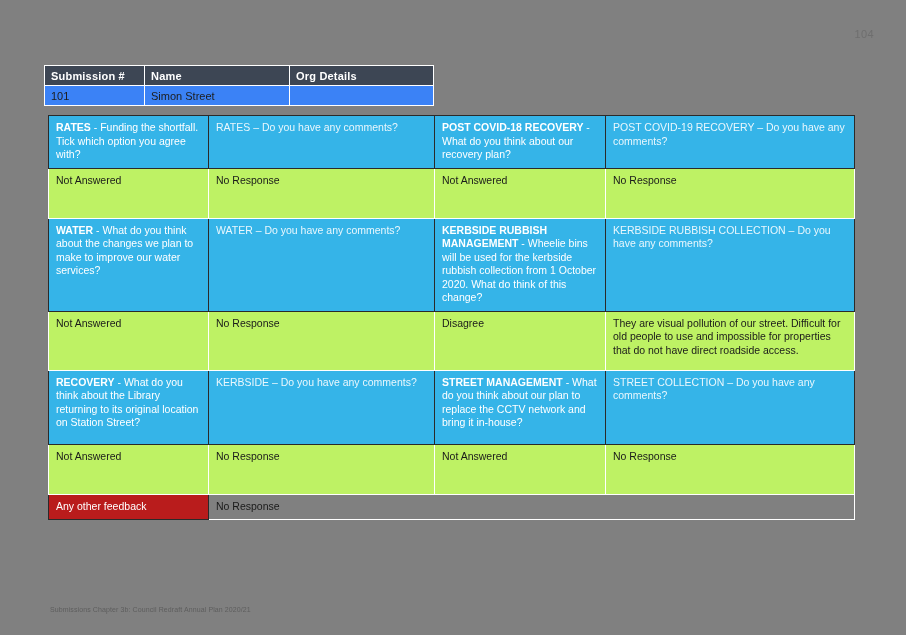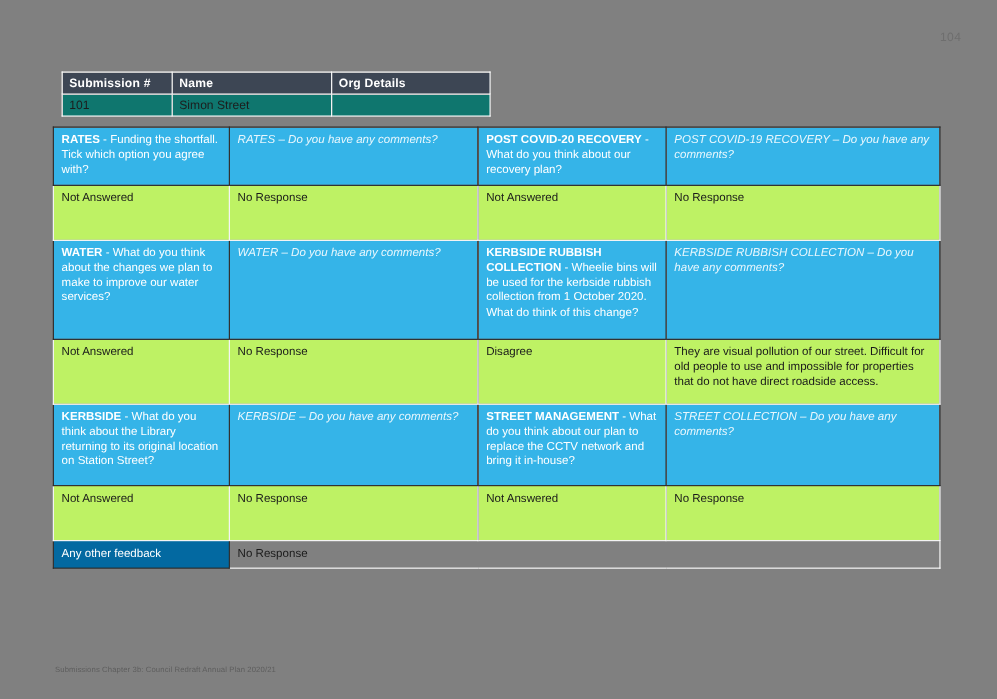--- a/index.html
+++ b/index.html
@@ -20,21 +20,21 @@
     top: 28px;
     right: 32px;
     font-size: 11px;
     color: #6e6e6e;
     letter-spacing: 0.4px;
   }
 
   
   .id-table {
     position: absolute;
-    left: 56px;
+    left: 44px;
     top: 65px;
     width: 389px;
     border-collapse: collapse;
     table-layout: fixed;
   }
   .id-table td {
     border: 1px solid #ffffff;
     padding: 2px 6px;
     font-size: 11px;
     height: 15px;
@@ -42,21 +42,21 @@
     overflow: hidden;
     white-space: nowrap;
   }
   .id-table thead td {
     background: #3d4654;
     color: #ffffff;
     font-weight: bold;
     letter-spacing: 0.2px;
   }
   .id-table tbody td {
-    background: #0f766e;
+    background: #3b82f6;
     color: #1d1d1d;
   }
   .col-sub  { width: 100px; }
   .col-name { width: 145px; }
   .col-org  { width: 144px; }
 
   
   .qa-grid {
     position: absolute;
     left: 48px;
@@ -83,31 +83,30 @@
     background: #35b4e8;
     color: #ffffff;
     border-color: #2a2a2a !important;
   }
   .q-cell .q-topic {
     font-weight: bold;
     color: #ffffff;
   }
   .q-cell.muted {
     color: #e9f7fd;
-    font-style: italic;
   }
 
   .a-cell {
     background: #bef264;
     color: #1a1a1a;
     border: 1px solid #ffffff;
   }
 
   .feedback-label {
-    background: #0369a1;
+    background: #b91c1c;
     color: #ffffff;
     font-size: 10.5px;
     border: 1px solid #2a2a2a !important;
     padding: 4px 7px;
   }
   .feedback-value {
     background: #808080;
     color: #1a1a1a;
     border: 1px solid #ffffff;
     padding: 4px 7px;
@@ -155,47 +154,47 @@
     <col class="c1">
       <col class="c2">
       <col class="c3">
       <col class="c4">
   </colgroup>
   <tbody>
 
     <tr>
       <td class="q-cell"><span class="q-topic">RATES</span> - Funding the shortfall. Tick which option you agree with?</td>
       <td class="q-cell muted">RATES – Do you have any comments?</td>
-      <td class="q-cell"><span class="q-topic">POST COVID-20 RECOVERY</span> - What do you think about our recovery plan?</td>
+      <td class="q-cell"><span class="q-topic">POST COVID-18 RECOVERY</span> - What do you think about our recovery plan?</td>
       <td class="q-cell muted">POST COVID-19 RECOVERY – Do you have any comments?</td>
     </tr>
 
     <tr>
       <td class="a-cell" style="height:38px">Not Answered</td>
       <td class="a-cell">No Response</td>
       <td class="a-cell">Not Answered</td>
       <td class="a-cell">No Response</td>
     </tr>
 
     <tr>
       <td class="q-cell" style="height:78px"><span class="q-topic">WATER</span> - What do you think about the changes we plan to make to improve our water services?</td>
       <td class="q-cell muted">WATER – Do you have any comments?</td>
-      <td class="q-cell"><span class="q-topic">KERBSIDE RUBBISH COLLECTION</span> - Wheelie bins will be used for the kerbside rubbish collection from 1 October 2020. What do think of this change?</td>
+      <td class="q-cell"><span class="q-topic">KERBSIDE RUBBISH MANAGEMENT</span> - Wheelie bins will be used for the kerbside rubbish collection from 1 October 2020. What do think of this change?</td>
       <td class="q-cell muted">KERBSIDE RUBBISH COLLECTION – Do you have any comments?</td>
     </tr>
 
     <tr>
       <td class="a-cell" style="height:47px">Not Answered</td>
       <td class="a-cell">No Response</td>
       <td class="a-cell">Disagree</td>
       <td class="a-cell">They are visual pollution of our street. Difficult for old people to use and impossible for properties that do not have direct roadside access.</td>
     </tr>
 
     <tr>
-      <td class="q-cell" style="height:62px"><span class="q-topic">KERBSIDE</span> - What do you think about the Library returning to its original location on Station Street?</td>
+      <td class="q-cell" style="height:62px"><span class="q-topic">RECOVERY</span> - What do you think about the Library returning to its original location on Station Street?</td>
       <td class="q-cell muted">KERBSIDE – Do you have any comments?</td>
       <td class="q-cell"><span class="q-topic">STREET MANAGEMENT</span> - What do you think about our plan to replace the CCTV network and bring it in-house?</td>
       <td class="q-cell muted">STREET COLLECTION – Do you have any comments?</td>
     </tr>
 
     <tr>
       <td class="a-cell" style="height:38px">Not Answered</td>
       <td class="a-cell">No Response</td>
       <td class="a-cell">Not Answered</td>
       <td class="a-cell">No Response</td>

